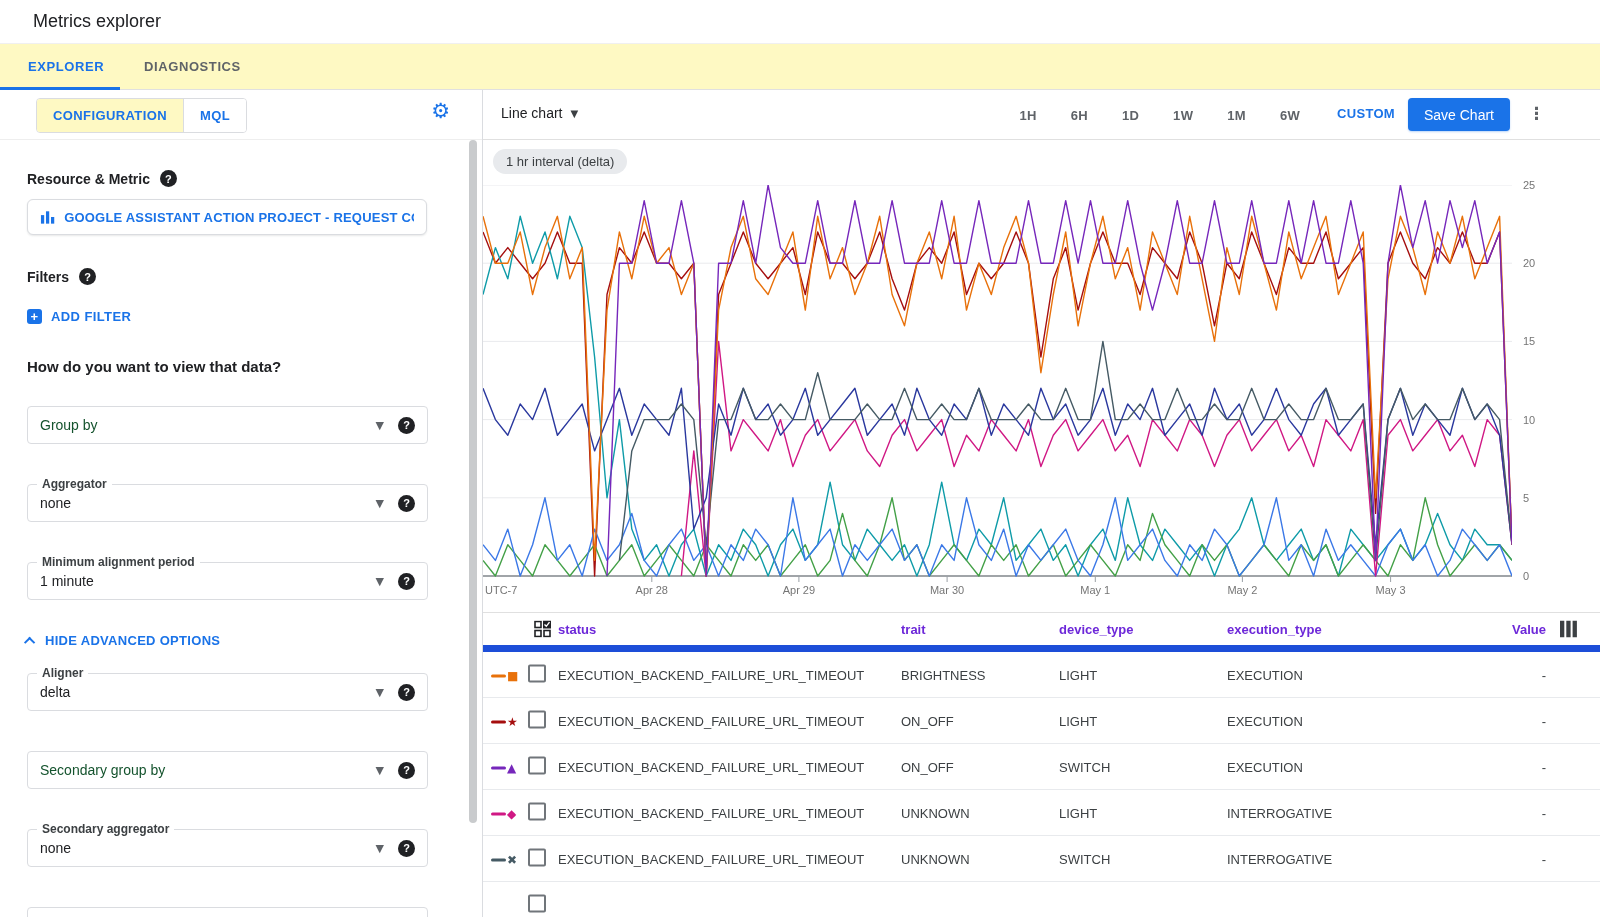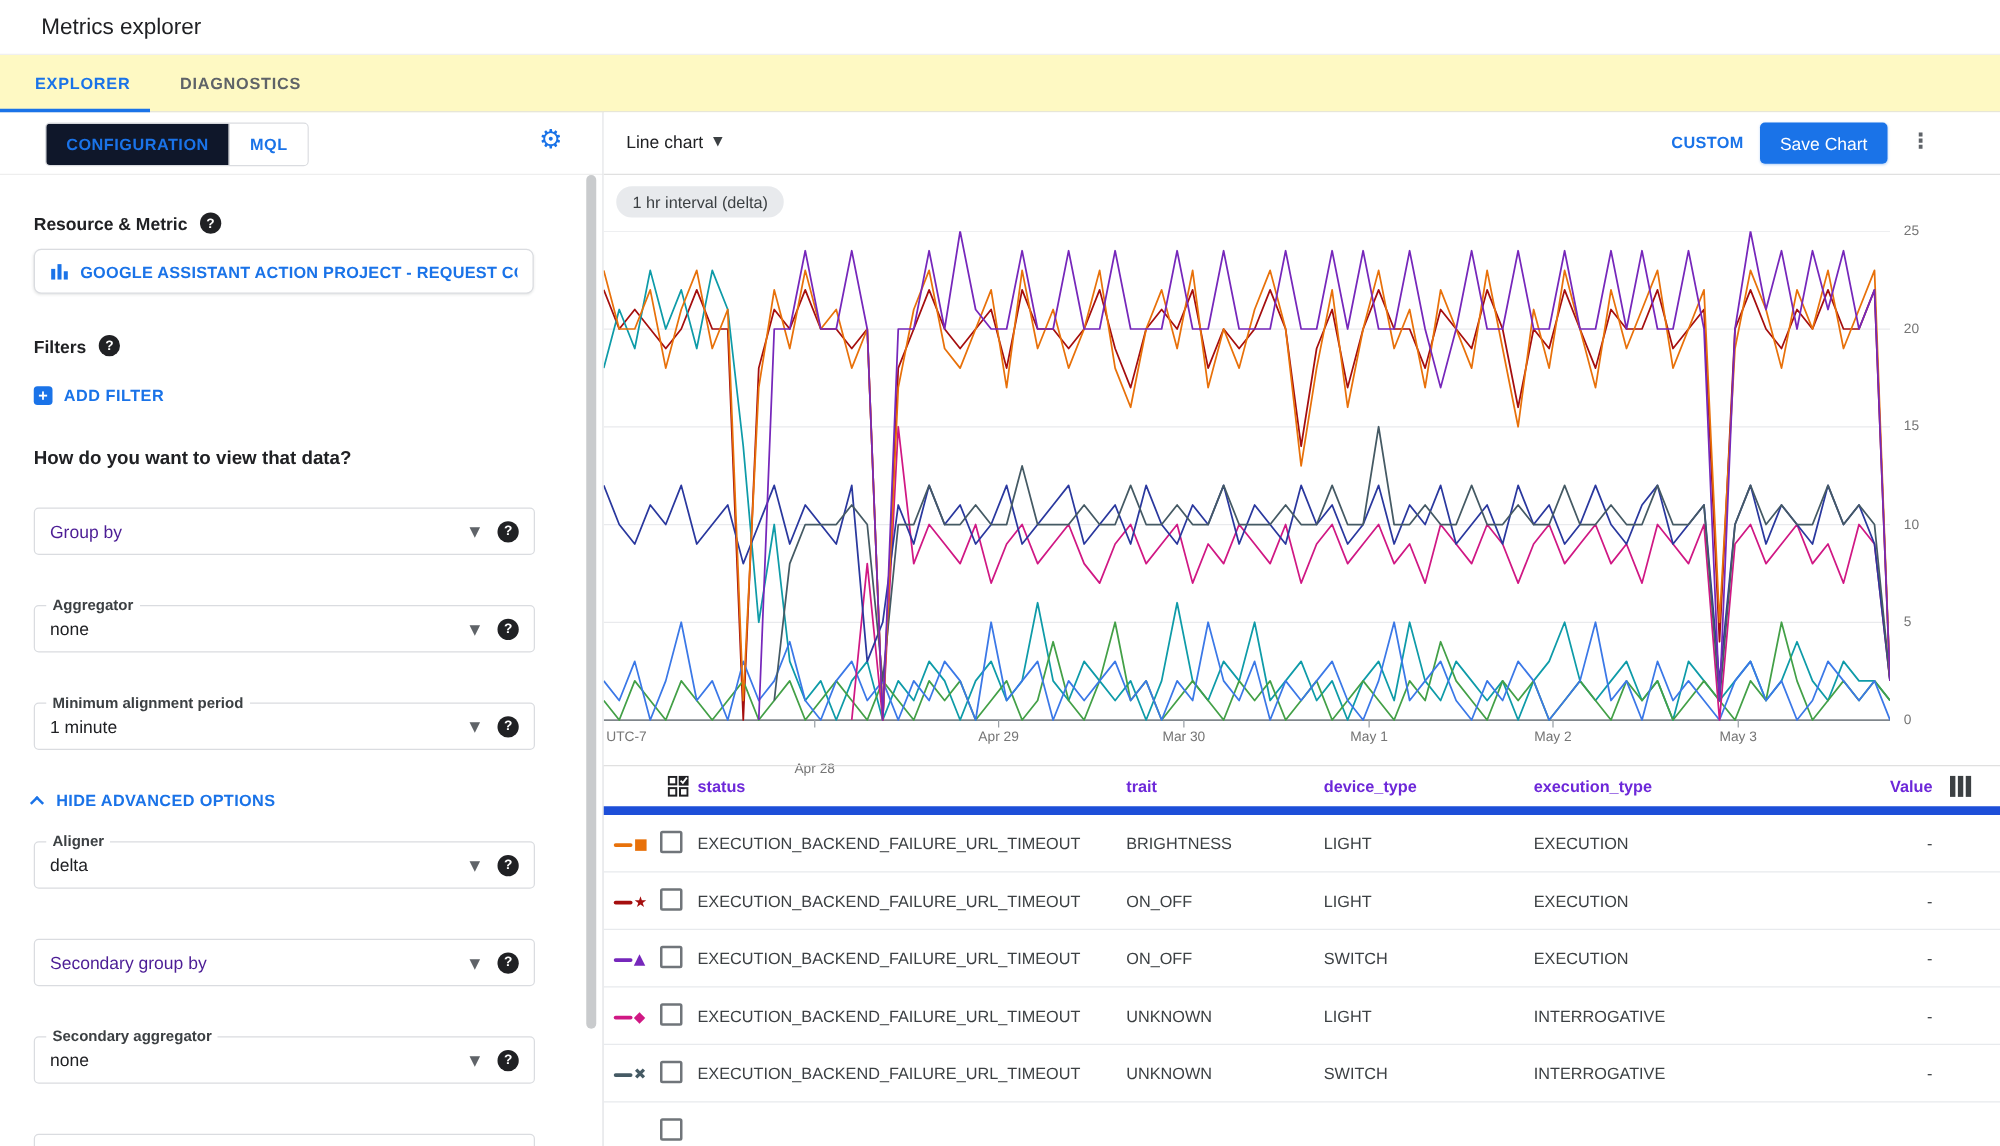--- a/index.html
+++ b/index.html
@@ -21,21 +21,21 @@
   
   .left { position:absolute; left:0; top:90px; width:482px; bottom:0; background:#fff; }
   .left-divider { position:absolute; left:482px; top:90px; bottom:0; width:1px; background:#dadce0; }
   .left-scroll-thumb { position:absolute; left:469px; top:140px; width:8px; height:683px; background:#c9cbcd; border-radius:4px; }
   .right { position:absolute; left:483px; top:90px; right:0; bottom:0; background:#fff; }
 
   
   .config-row { position:relative; height:50px; border-bottom:1px solid #eeeeee; }
   .segmented { position:absolute; left:36px; top:8px; display:flex; border:1px solid #dadce0; border-radius:4px; overflow:hidden; }
   .seg-btn { padding:9px 16px; font-size:13px; font-weight:bold; letter-spacing:.4px; color:#1a73e8; background:#fff; cursor:pointer; }
-  .seg-btn.selected { background:#0f172a; }
+  .seg-btn.selected { background:#fef9c3; }
   .seg-btn + .seg-btn { border-left:1px solid #dadce0; }
   .gear { position:absolute; right:32px; top:11px; font-family:"DejaVu Sans", sans-serif; font-size:21px; color:#1a73e8; cursor:pointer; line-height:1; }
 
   .panel-body { padding:0 27px; }
   .sec-label { display:flex; align-items:center; gap:10px; font-size:14px; font-weight:bold; color:#202124; }
   .help { width:17px; height:17px; border-radius:50%; background:#202124; color:#fff; font-size:11px; font-weight:bold;
           display:inline-flex; align-items:center; justify-content:center; flex:0 0 auto; }
   .rm-label { margin-top:30px; }
   .metric-chip { margin-top:12px; width:400px; height:36px; border:1px solid #dadce0; border-radius:6px; background:#fff;
                  box-shadow:0 1px 2px rgba(60,64,67,.12); display:flex; align-items:center; gap:9px; padding:0 12px; cursor:pointer; }
@@ -44,21 +44,21 @@
   .add-filter { margin-top:24px; display:flex; align-items:center; gap:9px; color:#1a73e8; font-size:13px; font-weight:bold; letter-spacing:.4px; cursor:pointer; width:max-content; }
   .plus-box { width:15px; height:15px; background:#1a73e8; border-radius:3px; color:#fff; font-size:13px; font-weight:bold;
               display:inline-flex; align-items:center; justify-content:center; line-height:1; }
   .question { margin-top:34px; font-size:15px; font-weight:bold; color:#202124; }
 
   .selbox { position:relative; margin-top:40px; width:401px; height:38px; border:1px solid #dadce0; border-radius:4px;
             display:flex; align-items:center; padding:0 12px; background:#fff; cursor:pointer; }
   .selbox.first { margin-top:31px; }
   .selbox .flabel { position:absolute; top:-8px; left:9px; background:#fff; padding:0 5px; font-size:12px; font-weight:bold; color:#3c4043; }
   .selbox .val { flex:1; font-size:14px; color:#202124; }
-  .selbox .val.placeholder { color:#4c1d95; }
+  .selbox .val.placeholder { color:#14532d; }
   .selbox .caret { font-family:"DejaVu Sans", sans-serif; font-size:11px; color:#5f6368; margin-right:14px; }
   .adv-toggle { margin-top:33px; display:flex; align-items:center; gap:10px; color:#1a73e8; font-size:13px; font-weight:bold; letter-spacing:.3px; cursor:pointer; width:max-content; }
   .chev-up { width:8px; height:8px; border-left:2px solid #1a73e8; border-top:2px solid #1a73e8; transform:rotate(45deg) translateY(2px); }
 
   
   .toolbar { position:absolute; left:0; top:0; right:0; height:50px; border-bottom:1px solid #e0e0e0; background:#fff; }
   .charttype { position:absolute; left:18px; top:15px; font-size:14px; color:#202124; cursor:pointer; display:flex; gap:8px; align-items:center; }
   .charttype .caret { font-family:"DejaVu Sans", sans-serif; font-size:10px; color:#3c4043; }
   .ranges { position:absolute; right:300px; top:0; height:50px; display:flex; align-items:center; gap:34px; }
   .range-btn { font-size:13px; font-weight:bold; color:#5f6368; letter-spacing:.3px; cursor:pointer; }
@@ -199,20 +199,28 @@
     </div>
   </div>
   <div class="left-divider"></div>
   <div class="left-scroll-thumb"></div>
 
   <div class="right">
     <div class="toolbar">
       <div class="charttype">
         <span>Line chart</span>
         <span class="caret">▼</span>
+      </div>
+      <div class="ranges">
+        <span class="range-btn">1H</span>
+        <span class="range-btn">6H</span>
+        <span class="range-btn">1D</span>
+        <span class="range-btn">1W</span>
+        <span class="range-btn">1M</span>
+        <span class="range-btn">6W</span>
       </div>
       <span class="custom-btn">CUSTOM</span>
       <button class="save-btn">Save Chart</button>
       <span class="kebab">⋮</span>
     </div>
 
     <div class="chart-region">
       <div class="interval-pill">1 hr interval (delta)</div>
       <svg class="plot" width="1029" height="399" viewBox="0 0 1029 399">
           <line x1="0" y1="312.8" x2="1029" y2="312.8" stroke="#e9eaed" stroke-width="1"></line>
@@ -240,21 +248,21 @@
       <div class="ylabels">
           <span style="top: 385px;">0</span>
           <span style="top: 306.8px;">5</span>
           <span style="top: 228.6px;">10</span>
           <span style="top: 150.4px;">15</span>
           <span style="top: 72.2px;">20</span>
           <span style="top: -6px;">25</span>
         </div>
       <div class="xlabels">
         <span class="tz">UTC-7</span>
-      <span class="xt" style="left: 168.756px; margin-top: 25px;">Apr 28</span>
+      <span class="xt" style="left: 168.756px;">Apr 28</span>
           <span class="xt" style="left: 315.903px;">Apr 29</span>
           <span class="xt" style="left: 464.079px;">Mar 30</span>
           <span class="xt" style="left: 612.255px;">May 1</span>
           <span class="xt" style="left: 759.402px;">May 2</span>
           <span class="xt" style="left: 907.578px; text-align: center;">May 3</span>
         </div>
     </div>
 
     <div class="table">
       <div class="thead">

